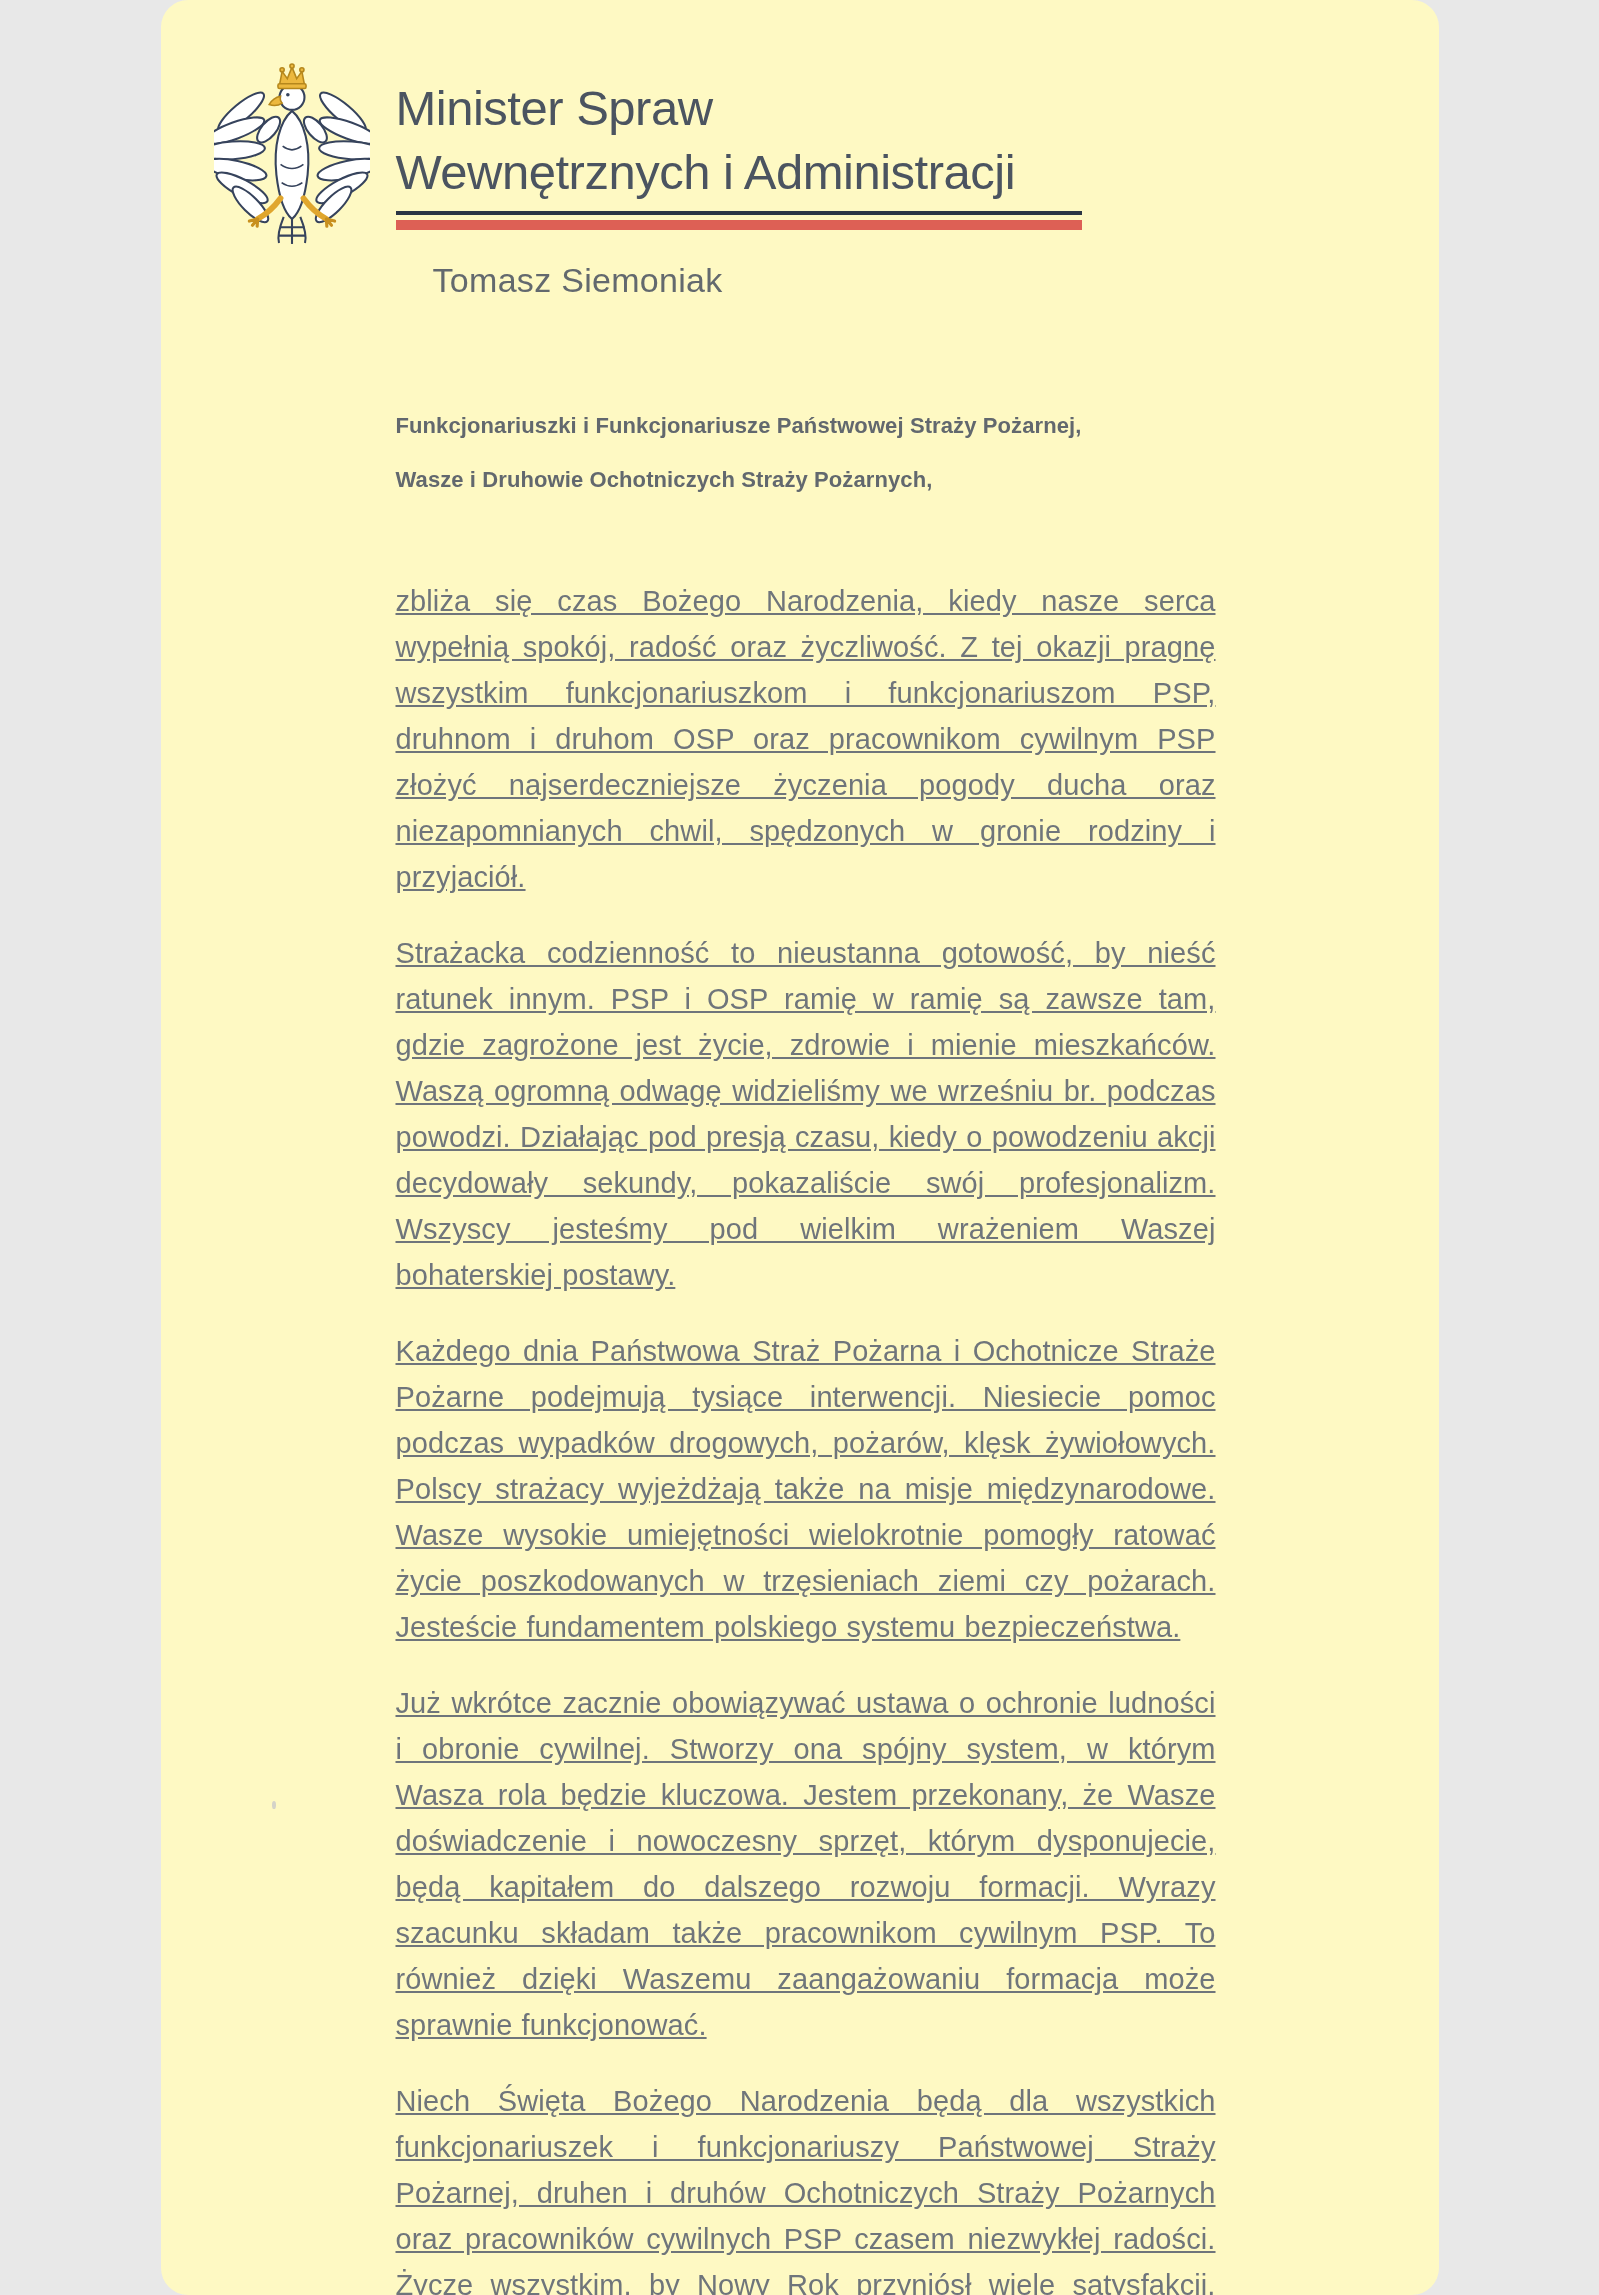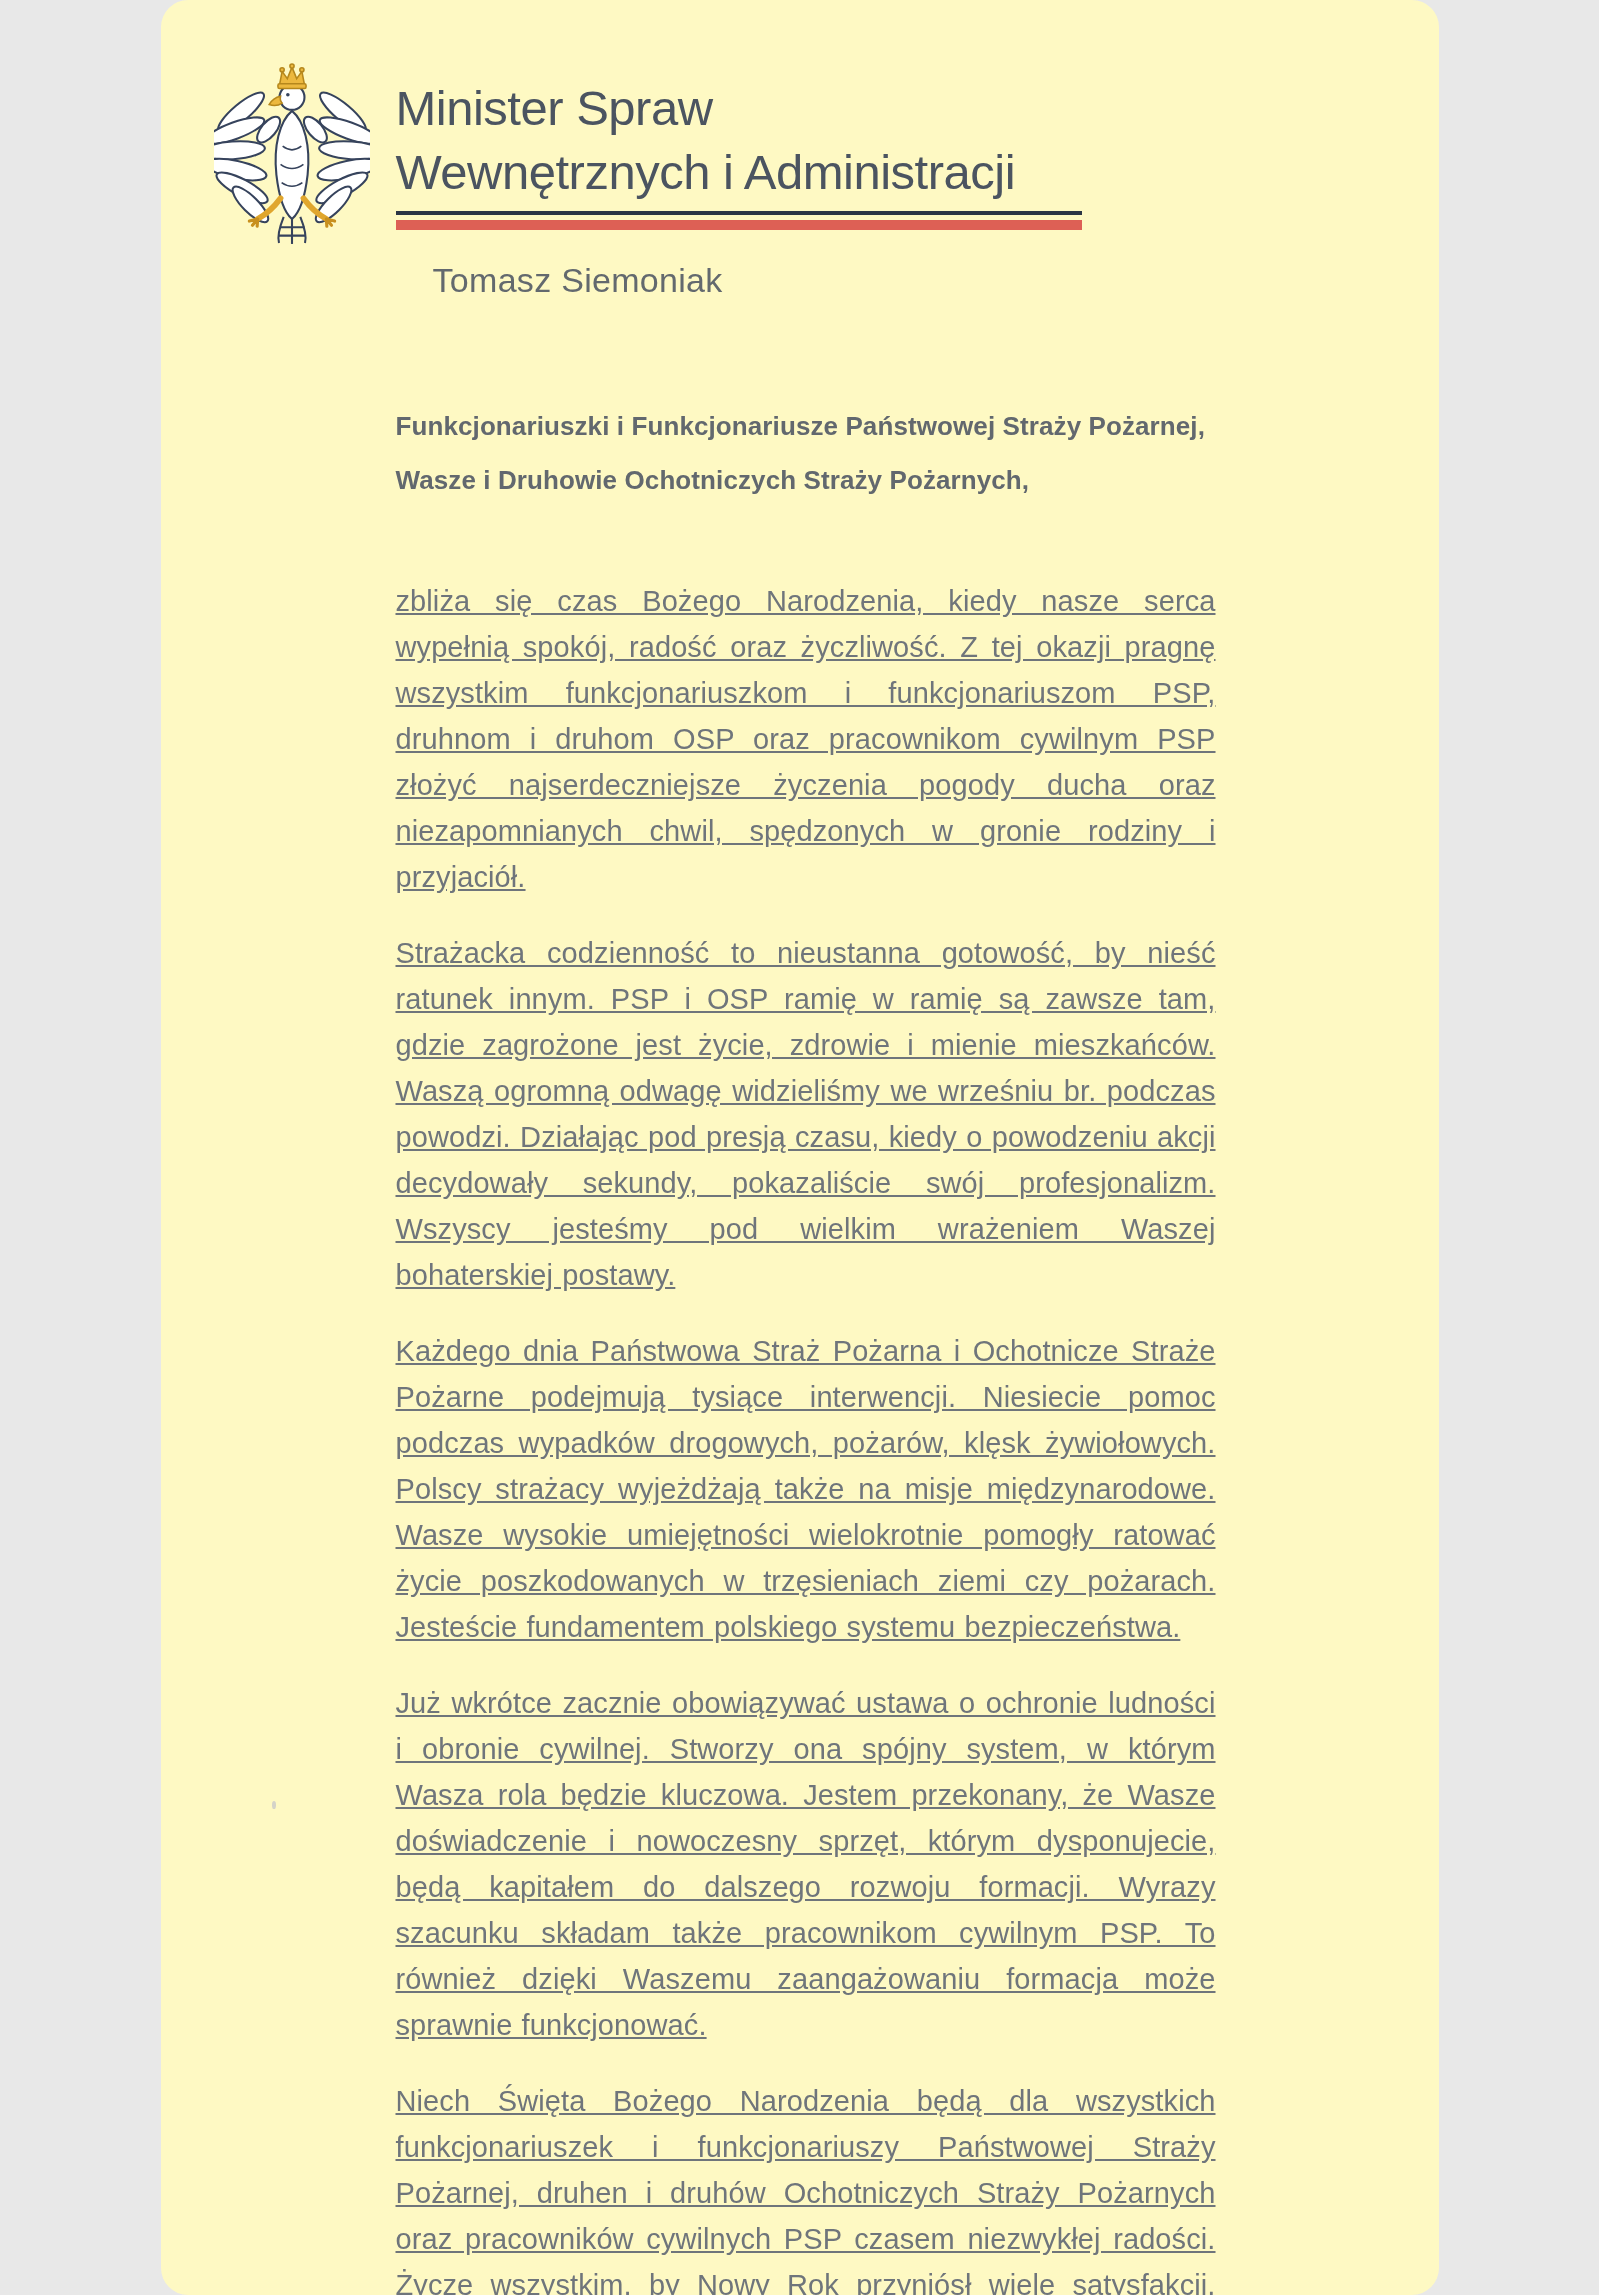--- a/index.html
+++ b/index.html
@@ -50,21 +50,21 @@
   .letter-body {
     position: absolute;
     left: 235px; right: 223px; top: 399px;
     color: #6f757b;
     font-size: 29px;
   }
   .salutation { margin-bottom: 71px; }
   .salutation-line {
     font-weight: 700;
     color: #62686e;
-    font-size: 26px;
+    font-size: 22px;
     line-height: 54px;
     letter-spacing: 0.1px;
   }
   .para {
     margin: 0 0 30px 0;
     text-align: justify;
     line-height: 46px;
     letter-spacing: 0.1px;
     word-spacing: 1px;
     text-decoration: underline;

